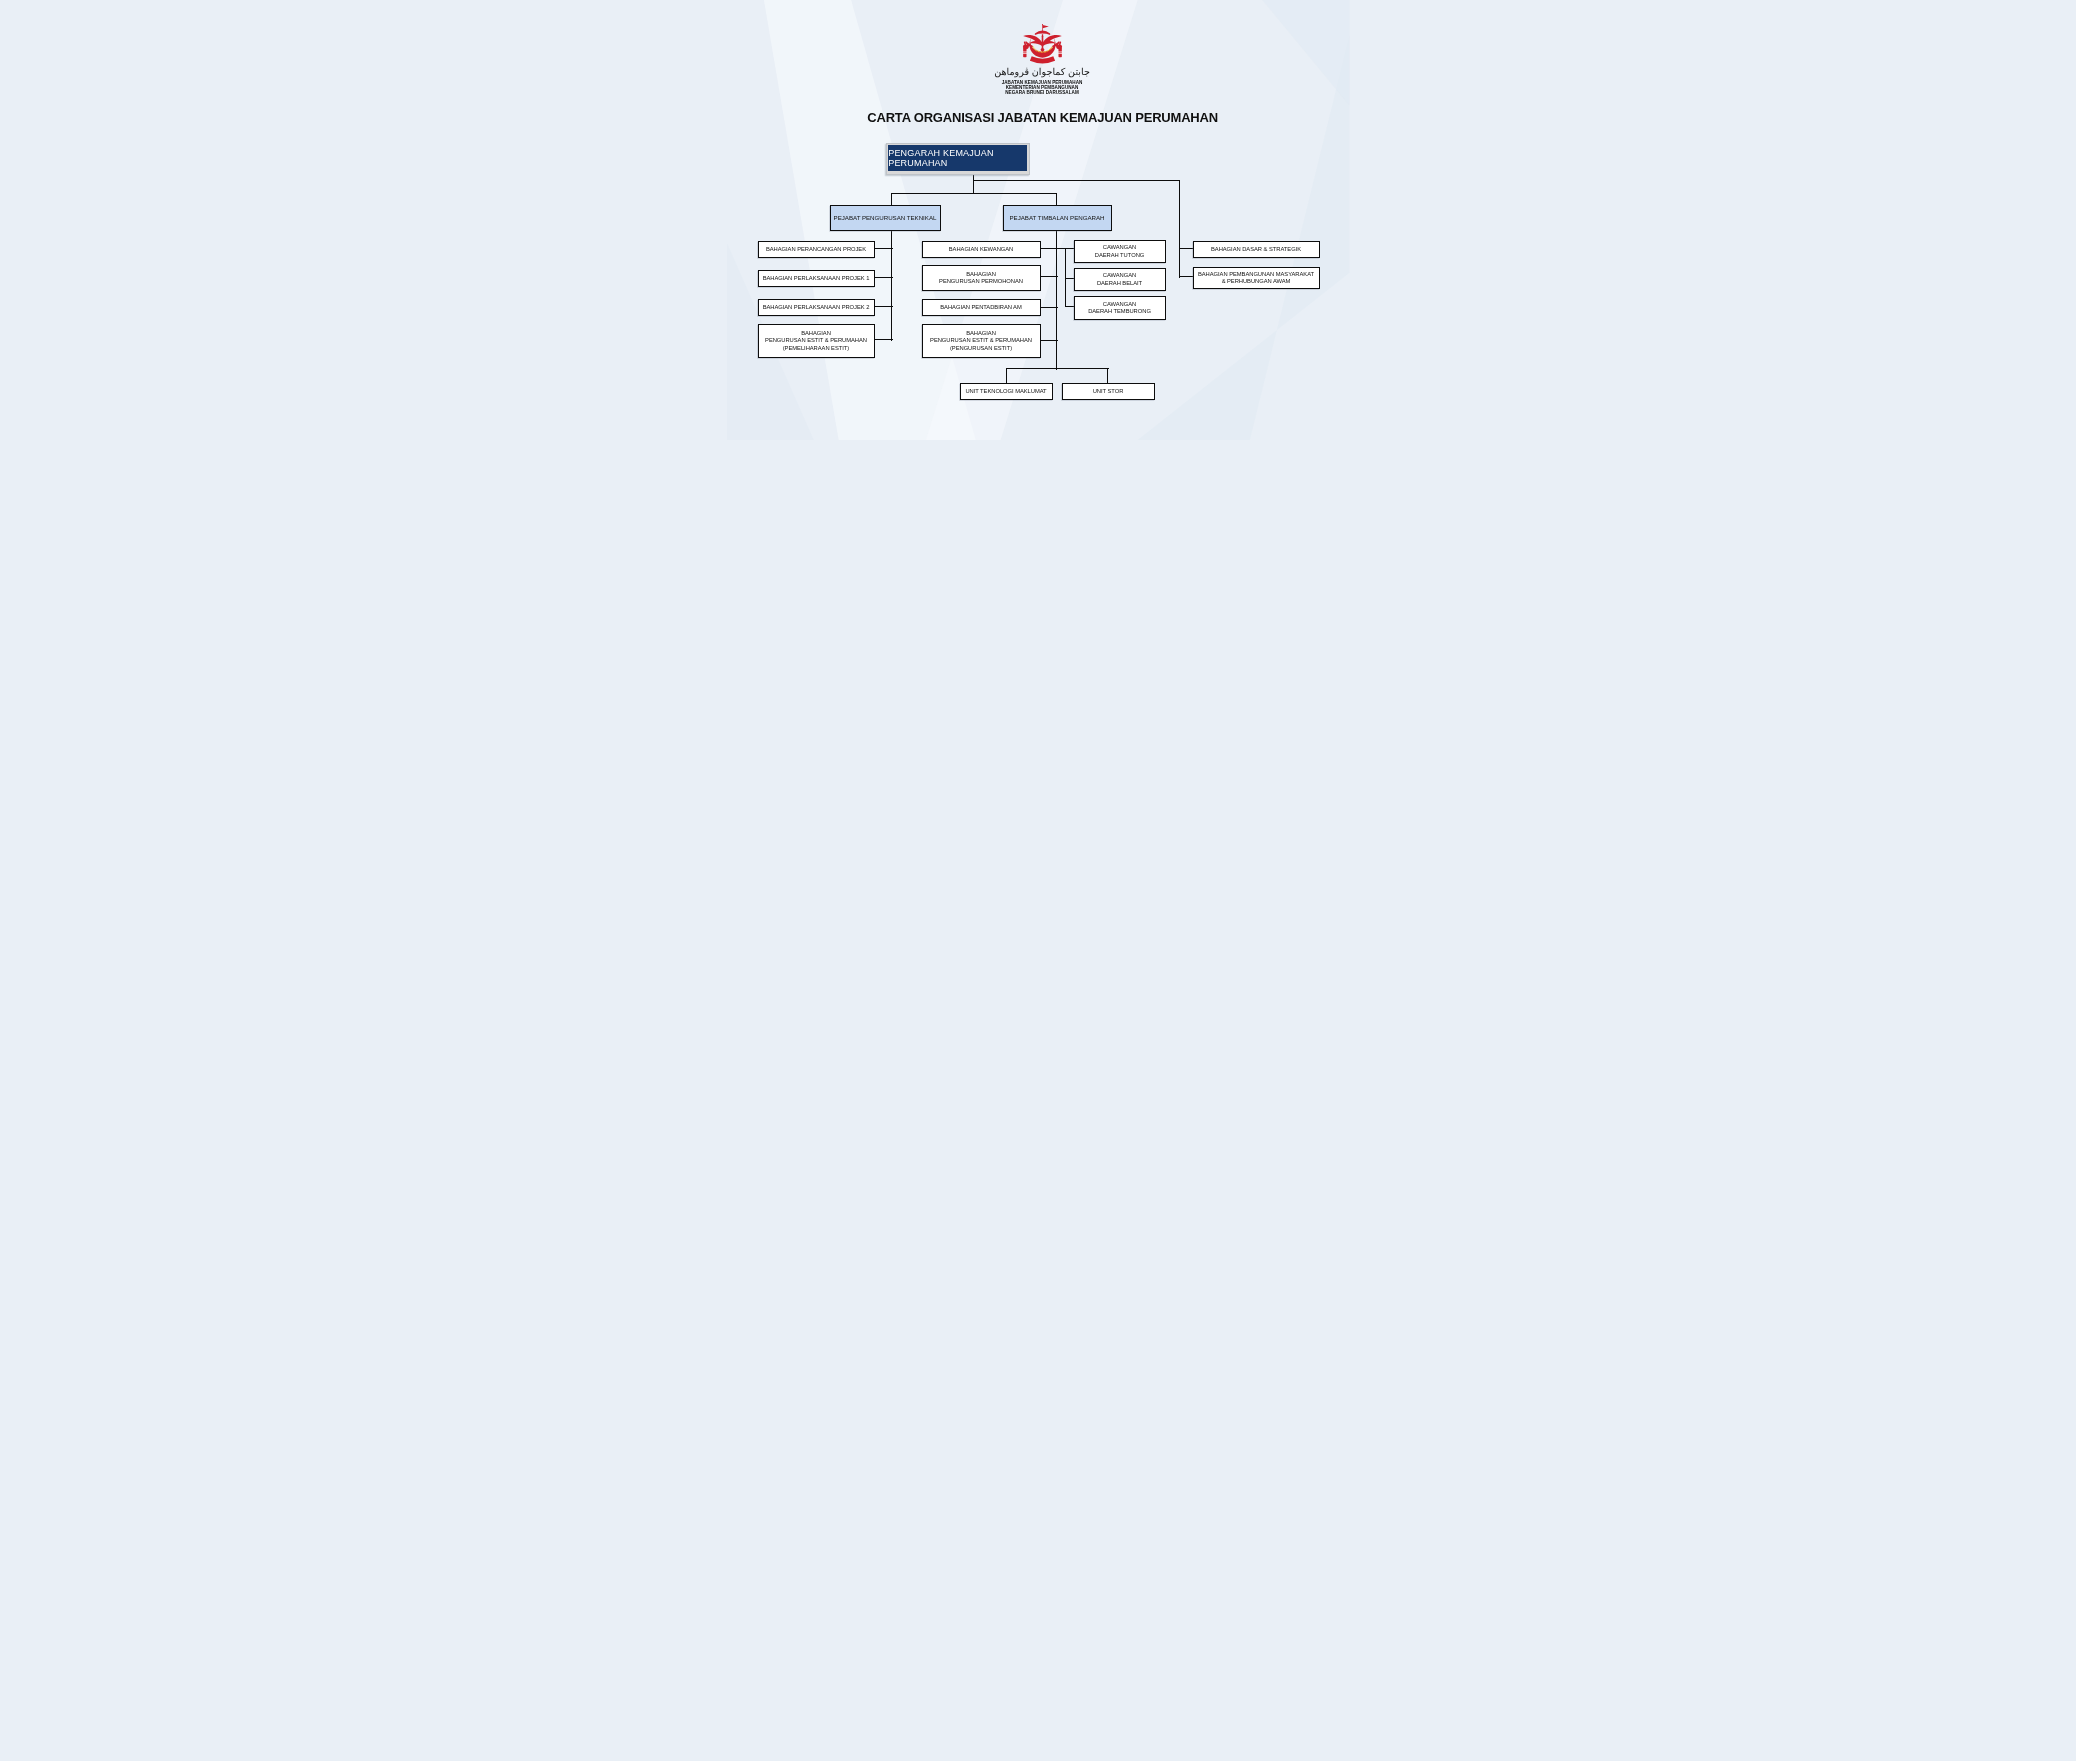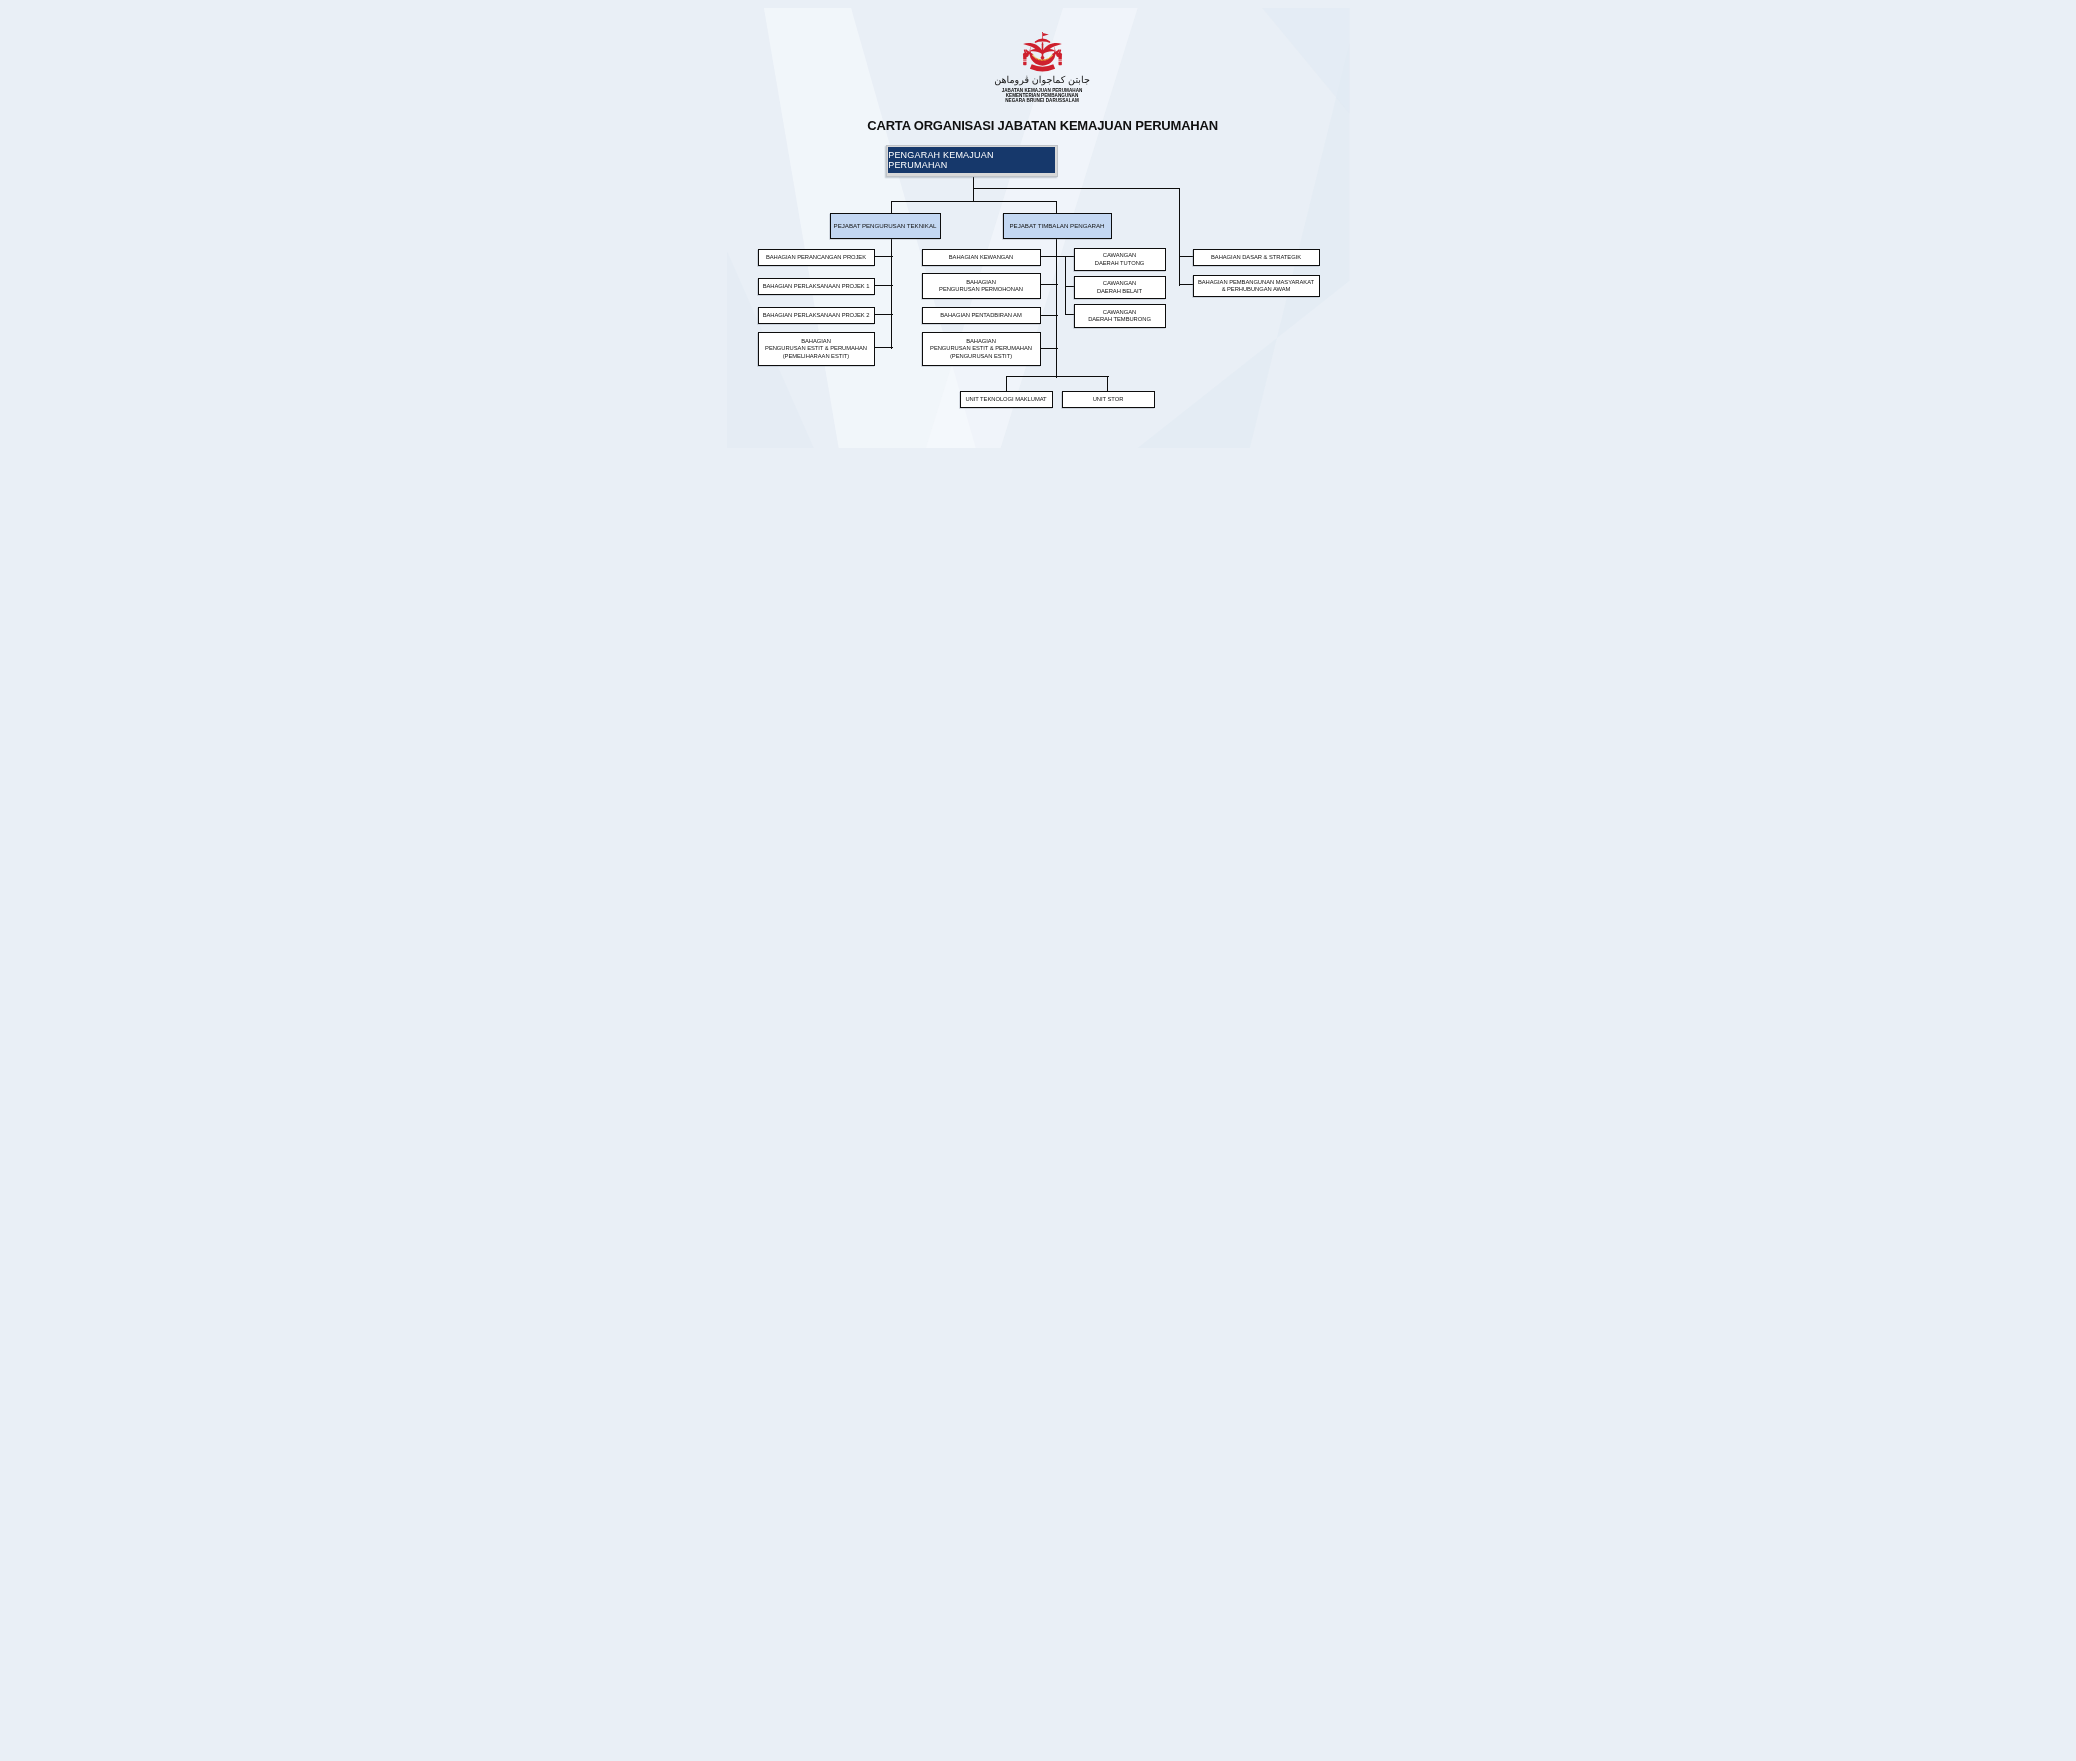--- a/index.html
+++ b/index.html
@@ -2,21 +2,21 @@
 <html style="--background: #e9eff6; --line: #0d0d0d; --node-fill: #ffffff; --office-fill: #c3d7f2; --root-fill: #16386b; --root-text: #ffffff; --frame-gray: #d8d8d8; --crest-red: #ce202e; --crest-gold: #f0c033;font-size:6.6px"><head>
 <meta charset="utf-8">
 <style>
   :root{
     --background:#e9eff6; --line:#0d0d0d; --node-fill:#ffffff;
     --office-fill:#c3d7f2; --root-fill:#16386b; --root-text:#ffffff;
     --frame-gray:#d8d8d8; --crest-red:#ce202e; --crest-gold:#f0c033;
   }
   html,body{margin:0;padding:0;background:var(--background);}
   body{font-family:"Liberation Sans",sans-serif;}
-  .canvas{position:relative;width:623px;height:440px;margin:8px auto;background:var(--background);overflow:hidden;}
+  .canvas{position:relative;width:623px;height:440px;margin:0 auto;background:var(--background);overflow:hidden;}
   
   .deco{position:absolute;inset:0;overflow:hidden;pointer-events:none;}
   .deco div{position:absolute;inset:0;}
   .d1{background:#f7fafd;opacity:.6;clip-path:polygon(6% 0,20% 0,40% 100%,18% 100%);}
   .d2{background:#f7fafd;opacity:.5;clip-path:polygon(54% 0,66% 0,44% 100%,32% 100%);}
   .d3{background:#dee8f2;opacity:.45;clip-path:polygon(100% 8%,100% 62%,66% 100%,84% 100%);}
   .d4{background:#dfe9f3;opacity:.5;clip-path:polygon(86% 0,100% 0,100% 24%);}
   .d5{background:#dfe9f3;opacity:.4;clip-path:polygon(0 55%,14% 100%,0 100%);}
 
   .line{position:absolute;background:var(--line);z-index:1;}
@@ -122,21 +122,21 @@
 
   <div class="line" style="left:329px;top:248px;width:19.5px;height:0.8px"></div>
   <div class="line" style="left:338px;top:248px;width:0.8px;height:59px"></div>
   <div class="line" style="left:338px;top:278px;width:11.2px;height:0.8px"></div>
   <div class="line" style="left:338px;top:306px;width:11.2px;height:0.8px"></div>
 
   <div class="line" style="left:279px;top:368px;width:103px;height:1.2px"></div>
   <div class="line" style="left:279px;top:368px;width:0.8px;height:16px"></div>
   <div class="line" style="left:380px;top:368px;width:0.8px;height:16px"></div>
 
-  <div class="root-frame" style="left:159px;top:137px;width:172px;height:32px">
+  <div class="root-frame" style="left:159px;top:143px;width:144px;height:32px">
     <div class="root-inner">
         <span>PENGARAH KEMAJUAN PERUMAHAN</span>
       </div>
   </div>
 
   <div class="node office" style="left:103px;top:205px;width:109px;height:24px">
     <span>PEJABAT PENGURUSAN TEKNIKAL</span>
     </div>
   <div class="node office" style="left:276px;top:205px;width:107px;height:24px">
     <span>PEJABAT TIMBALAN PENGARAH</span>

